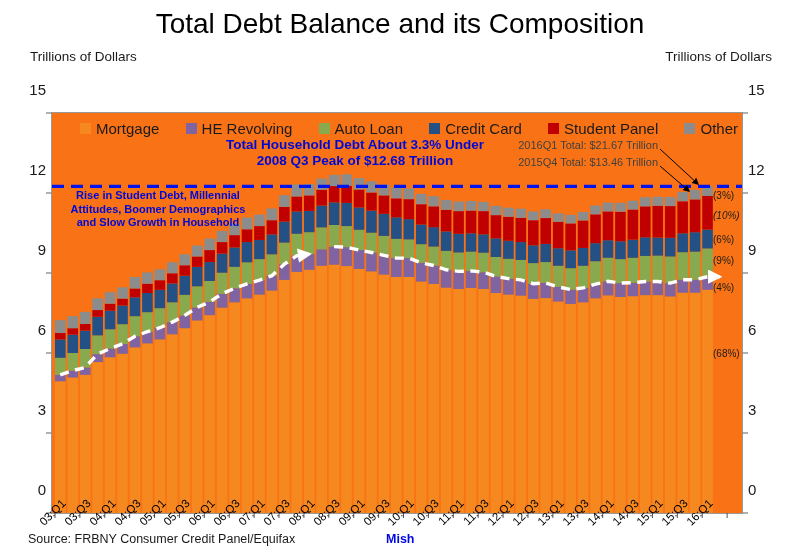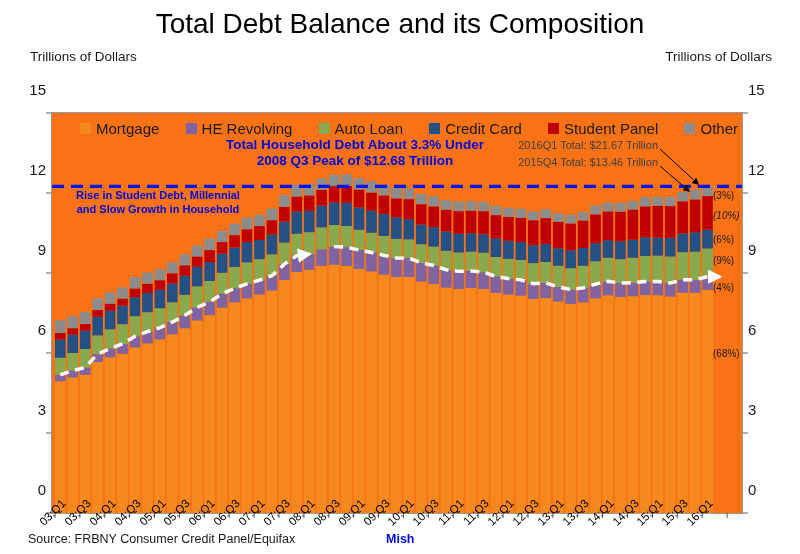--- a/index.html
+++ b/index.html
@@ -443,20 +443,21 @@
         </div>
       </div>
     <div class="peaknote" id="peaknote">
         <div>Total Household Debt About 3.3% Under</div>
         <div>2008 Q3 Peak of $12.68 Trillion</div>
       </div>
     <div class="totnote t2016">2016Q1 Total: $21.67 Trillion</div>
     <div class="totnote t2015">2015Q4 Total: $13.46 Trillion</div>
     <div class="leftnote" id="leftnote">
         <div>Rise in Student Debt,  Millennial</div>
+        <div>Attitudes, Boomer Demographics</div>
         <div>and Slow Growth in Household</div>
       </div>
     <div id="pctlabels">
         <div class="pct" style="top: 76.7px;">(3%)</div>
         <div class="pct" style="top: 96.7px; font-style: italic;">(10%)</div>
         <div class="pct" style="top: 120.7px;">(6%)</div>
         <div class="pct" style="top: 142px;">(9%)</div>
         <div class="pct" style="top: 168.7px;">(4%)</div>
         <div class="pct" style="top: 235.3px;">(68%)</div>
       </div>

